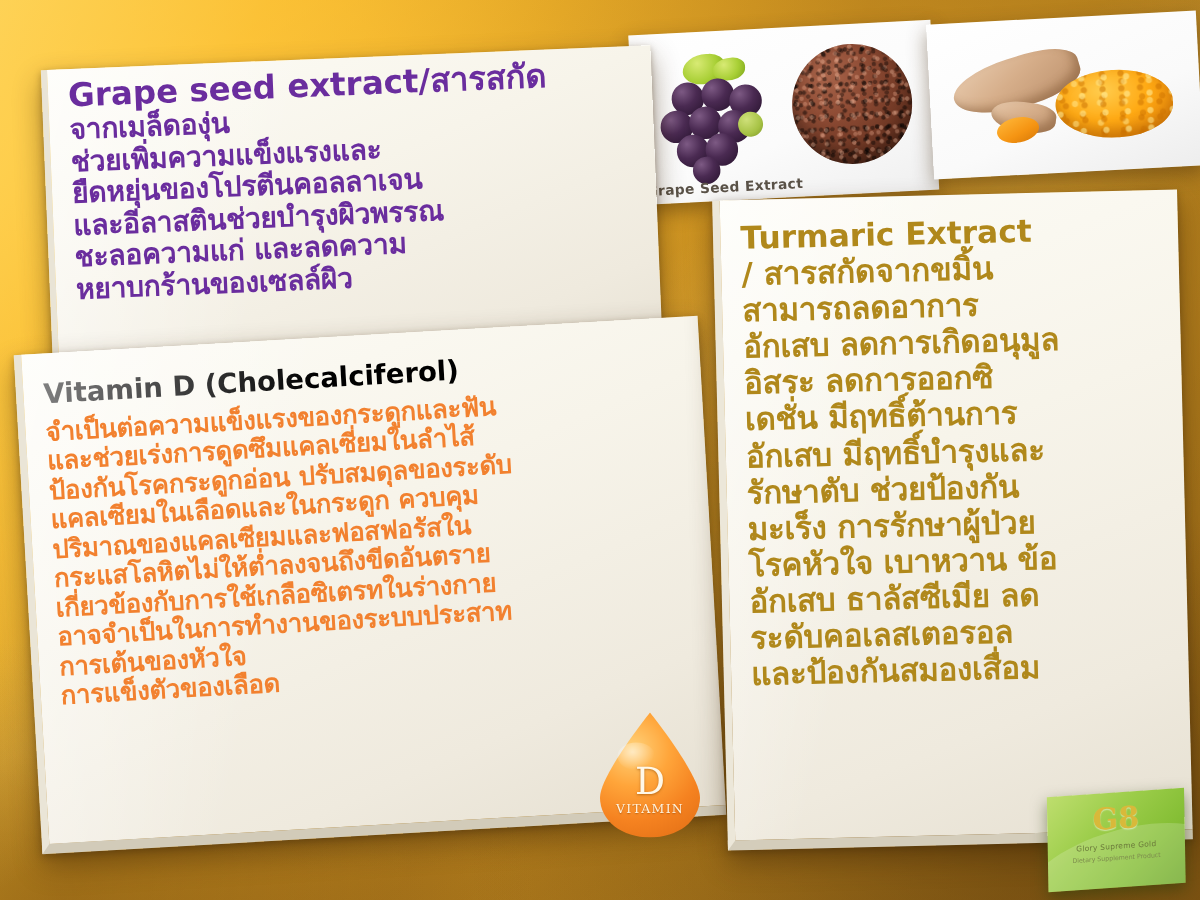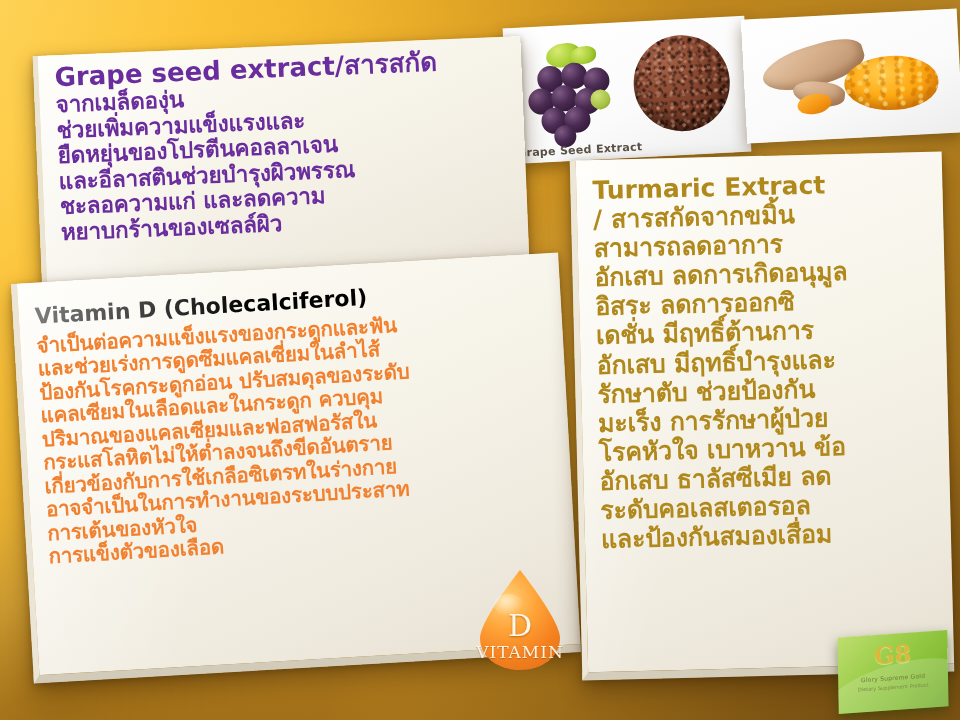--- a/index.html
+++ b/index.html
@@ -256,21 +256,21 @@
     font-family: "DejaVu Serif", "Liberation Serif", serif;
     font-size: 30px;
     color: #fff8e8;
     text-shadow: 0 1px 2px rgba(140,70,0,0.6);
   }
   .drop-vitamin {
     position: absolute;
     left: 0; right: 0; top: 74px;
     text-align: center;
     font-family: "DejaVu Serif", "Liberation Serif", serif;
-    font-size: 17px;
+    font-size: 10px;
     letter-spacing: 1px;
     color: #fff3df;
     text-shadow: 0 1px 1px rgba(140,70,0,0.5);
   }
 
   
   #product-box {
     position: absolute;
     left: 838px;
     top: 634px;

